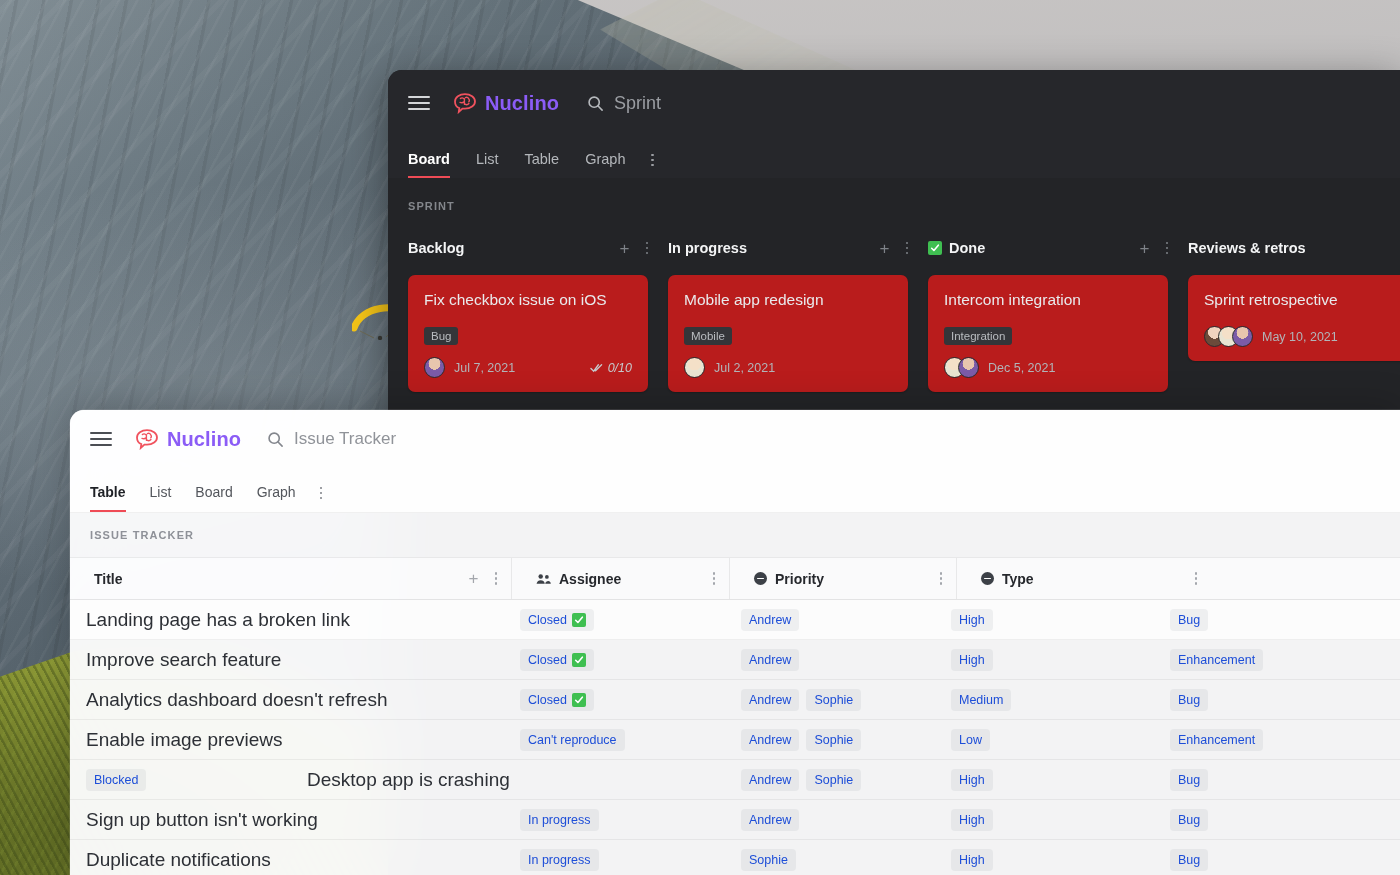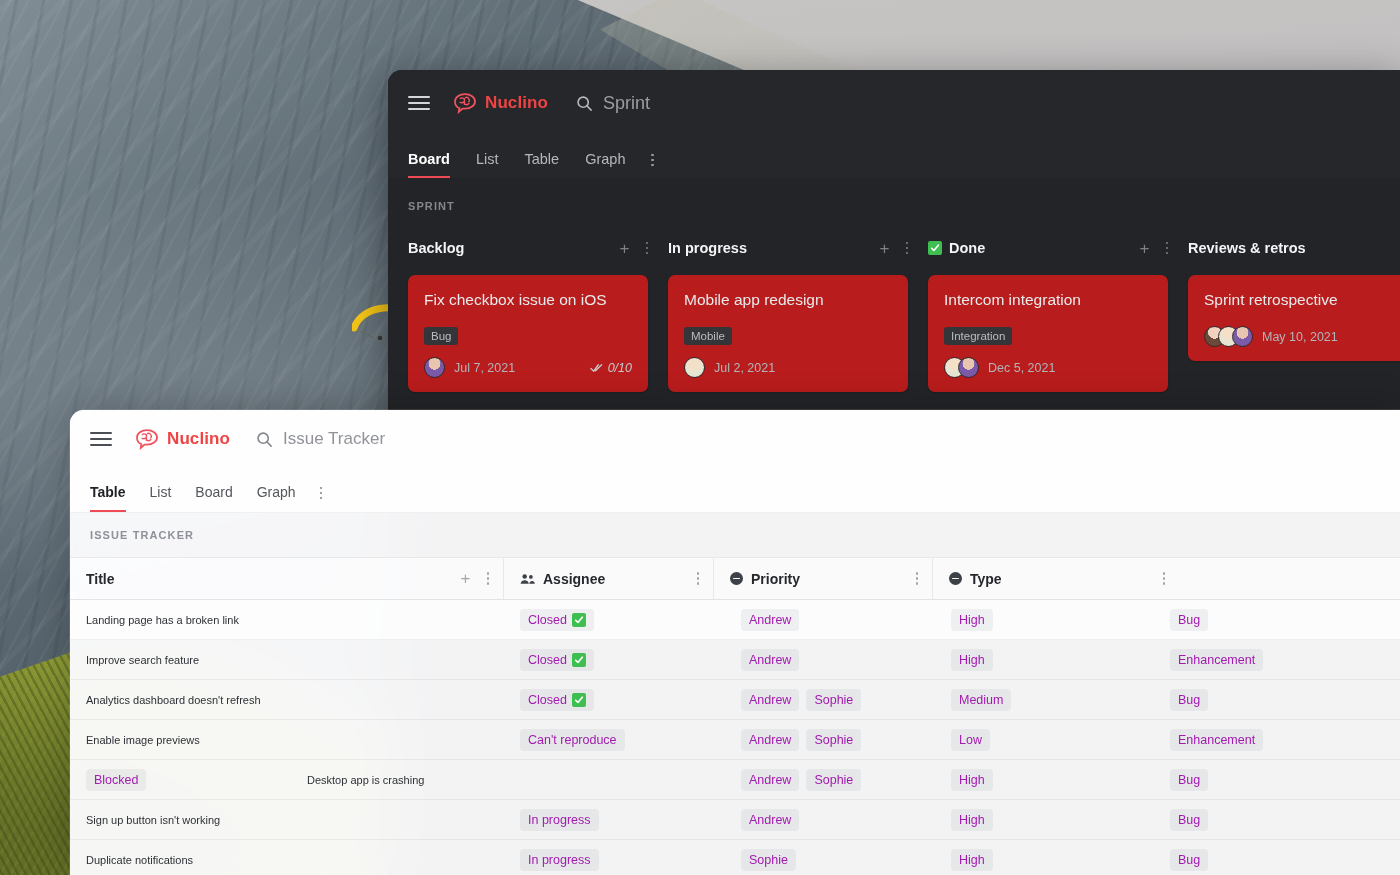--- a/index.html
+++ b/index.html
@@ -62,21 +62,21 @@
     position: absolute; left: 388px; top: 70px; width: 1012px; height: 805px;
     background: #232427;
     border-top-left-radius: 14px;
     box-shadow: 0 10px 40px rgba(0,0,0,0.42);
     overflow: hidden;
   }
   .dk-topbar { height: 66px; display: flex; align-items: center; padding: 0 0 0 20px; background: #26272b; }
   .hamburger { width: 22px; display: flex; flex-direction: column; gap: 4px; cursor: pointer; }
   .hamburger i { display: block; height: 2px; background: #d4d6d9; border-radius: 1px; }
   .brand { display: flex; align-items: center; gap: 7px; margin-left: 22px; }
-  .brand-name { color: #ef4444; font-size: 17px; font-weight: bold; letter-spacing: .1px; }
+  .brand-name { color: #8b5cf6; font-size: 20px; font-weight: bold; letter-spacing: .1px; }
   .dk-search { display: flex; align-items: center; gap: 10px; margin-left: 28px; }
   .dk-search .s-txt { color: #9b9ea3; font-size: 18px; }
   .dk-tabs { display: flex; align-items: flex-end; gap: 26px; padding: 0 0 0 20px; height: 42px; background: #26272b; }
   .dk-tab { color: #c7cacd; font-size: 14.5px; font-weight: bold; padding-bottom: 9px; border-bottom: 2.5px solid transparent; cursor: pointer; }
   .dk-tab.active { color: #fff; border-bottom-color: #ef4b56; }
   .dk-tab.plain { font-weight: normal; color: #b4b7bb; }
   .dots-v { display: inline-flex; flex-direction: column; gap: 2.5px; align-items: center; cursor: pointer; }
   .dots-v i { width: 2.5px; height: 2.5px; border-radius: 50%; background: currentColor; display: block; }
   .dk-body { background: #232427; height: 100%; padding: 22px 0 0 20px; }
   .dk-crumb { color: #84878c; font-size: 11px; font-weight: bold; letter-spacing: 1.1px; }
@@ -122,31 +122,31 @@
   .lt-tab.active { color: #1f2126; font-weight: bold; border-bottom-color: #ef4b56; }
   .lt-crumbwrap { height: 44px; display: flex; align-items: center; padding-left: 20px; }
   .lt-crumb { color: #8e9198; font-size: 11px; font-weight: bold; letter-spacing: 1.1px; }
 
   
   .tbl { width: 100%; }
   .tbl-head { display: flex; height: 43px; border-top: 1px solid rgba(0,0,0,0.07); border-bottom: 1px solid rgba(0,0,0,0.09); background: rgba(255,255,255,0.62); }
   .th {
     display: flex; align-items: center; padding: 0 14px 0 16px;
     border-right: 1px solid rgba(0,0,0,0.07);
-    font-size: 14px; color: #26282d; font-weight: bold;
+    font-size: 14px; color: #26282d; font-weight: bold; margin-left: 8px;
   }
   .th .th-label { display: flex; align-items: center; gap: 8px; }
   .th-acts { margin-left: auto; display: flex; align-items: center; gap: 16px; color: #a3a6ac; font-size: 15px; font-weight: normal; }
   .tr { display: flex; height: 40px; border-bottom: 1px solid rgba(0,0,0,0.055); }
   .tr.hl { background: rgba(255,255,255,0.72); }
   .td { display: flex; align-items: center; padding: 0 14px 0 16px; gap: 7px; }
-  .td.title-cell { font-size: 11px; color: #2d3036; }
+  .td.title-cell { font-size: 19px; color: #2d3036; }
   .chip {
     display: inline-flex; align-items: center; gap: 5px;
-    background: rgba(120,125,135,0.10); color: #a21caf;
+    background: rgba(120,125,135,0.10); color: #1d4ed8;
     font-size: 12.5px; padding: 4px 8px; border-radius: 4px; white-space: nowrap;
   }
   .c-title { width: 434px; flex: 0 0 434px; }
   .c-coll  { width: 221px; flex: 0 0 221px; }
   .c-asgn  { width: 210px; flex: 0 0 210px; }
   .c-prio  { width: 219px; flex: 0 0 219px; }
   .c-type  { width: 246px; flex: 0 0 246px; }
   .circ-icon { width: 13px; height: 13px; border-radius: 50%; background: #3c4047; display:inline-flex; align-items:center; justify-content:center; }
   .circ-icon i { width: 7px; height: 1.6px; background: #fff; display:block; border-radius:1px; }
   .people-icon { color: #3c4047; display: inline-flex; }

